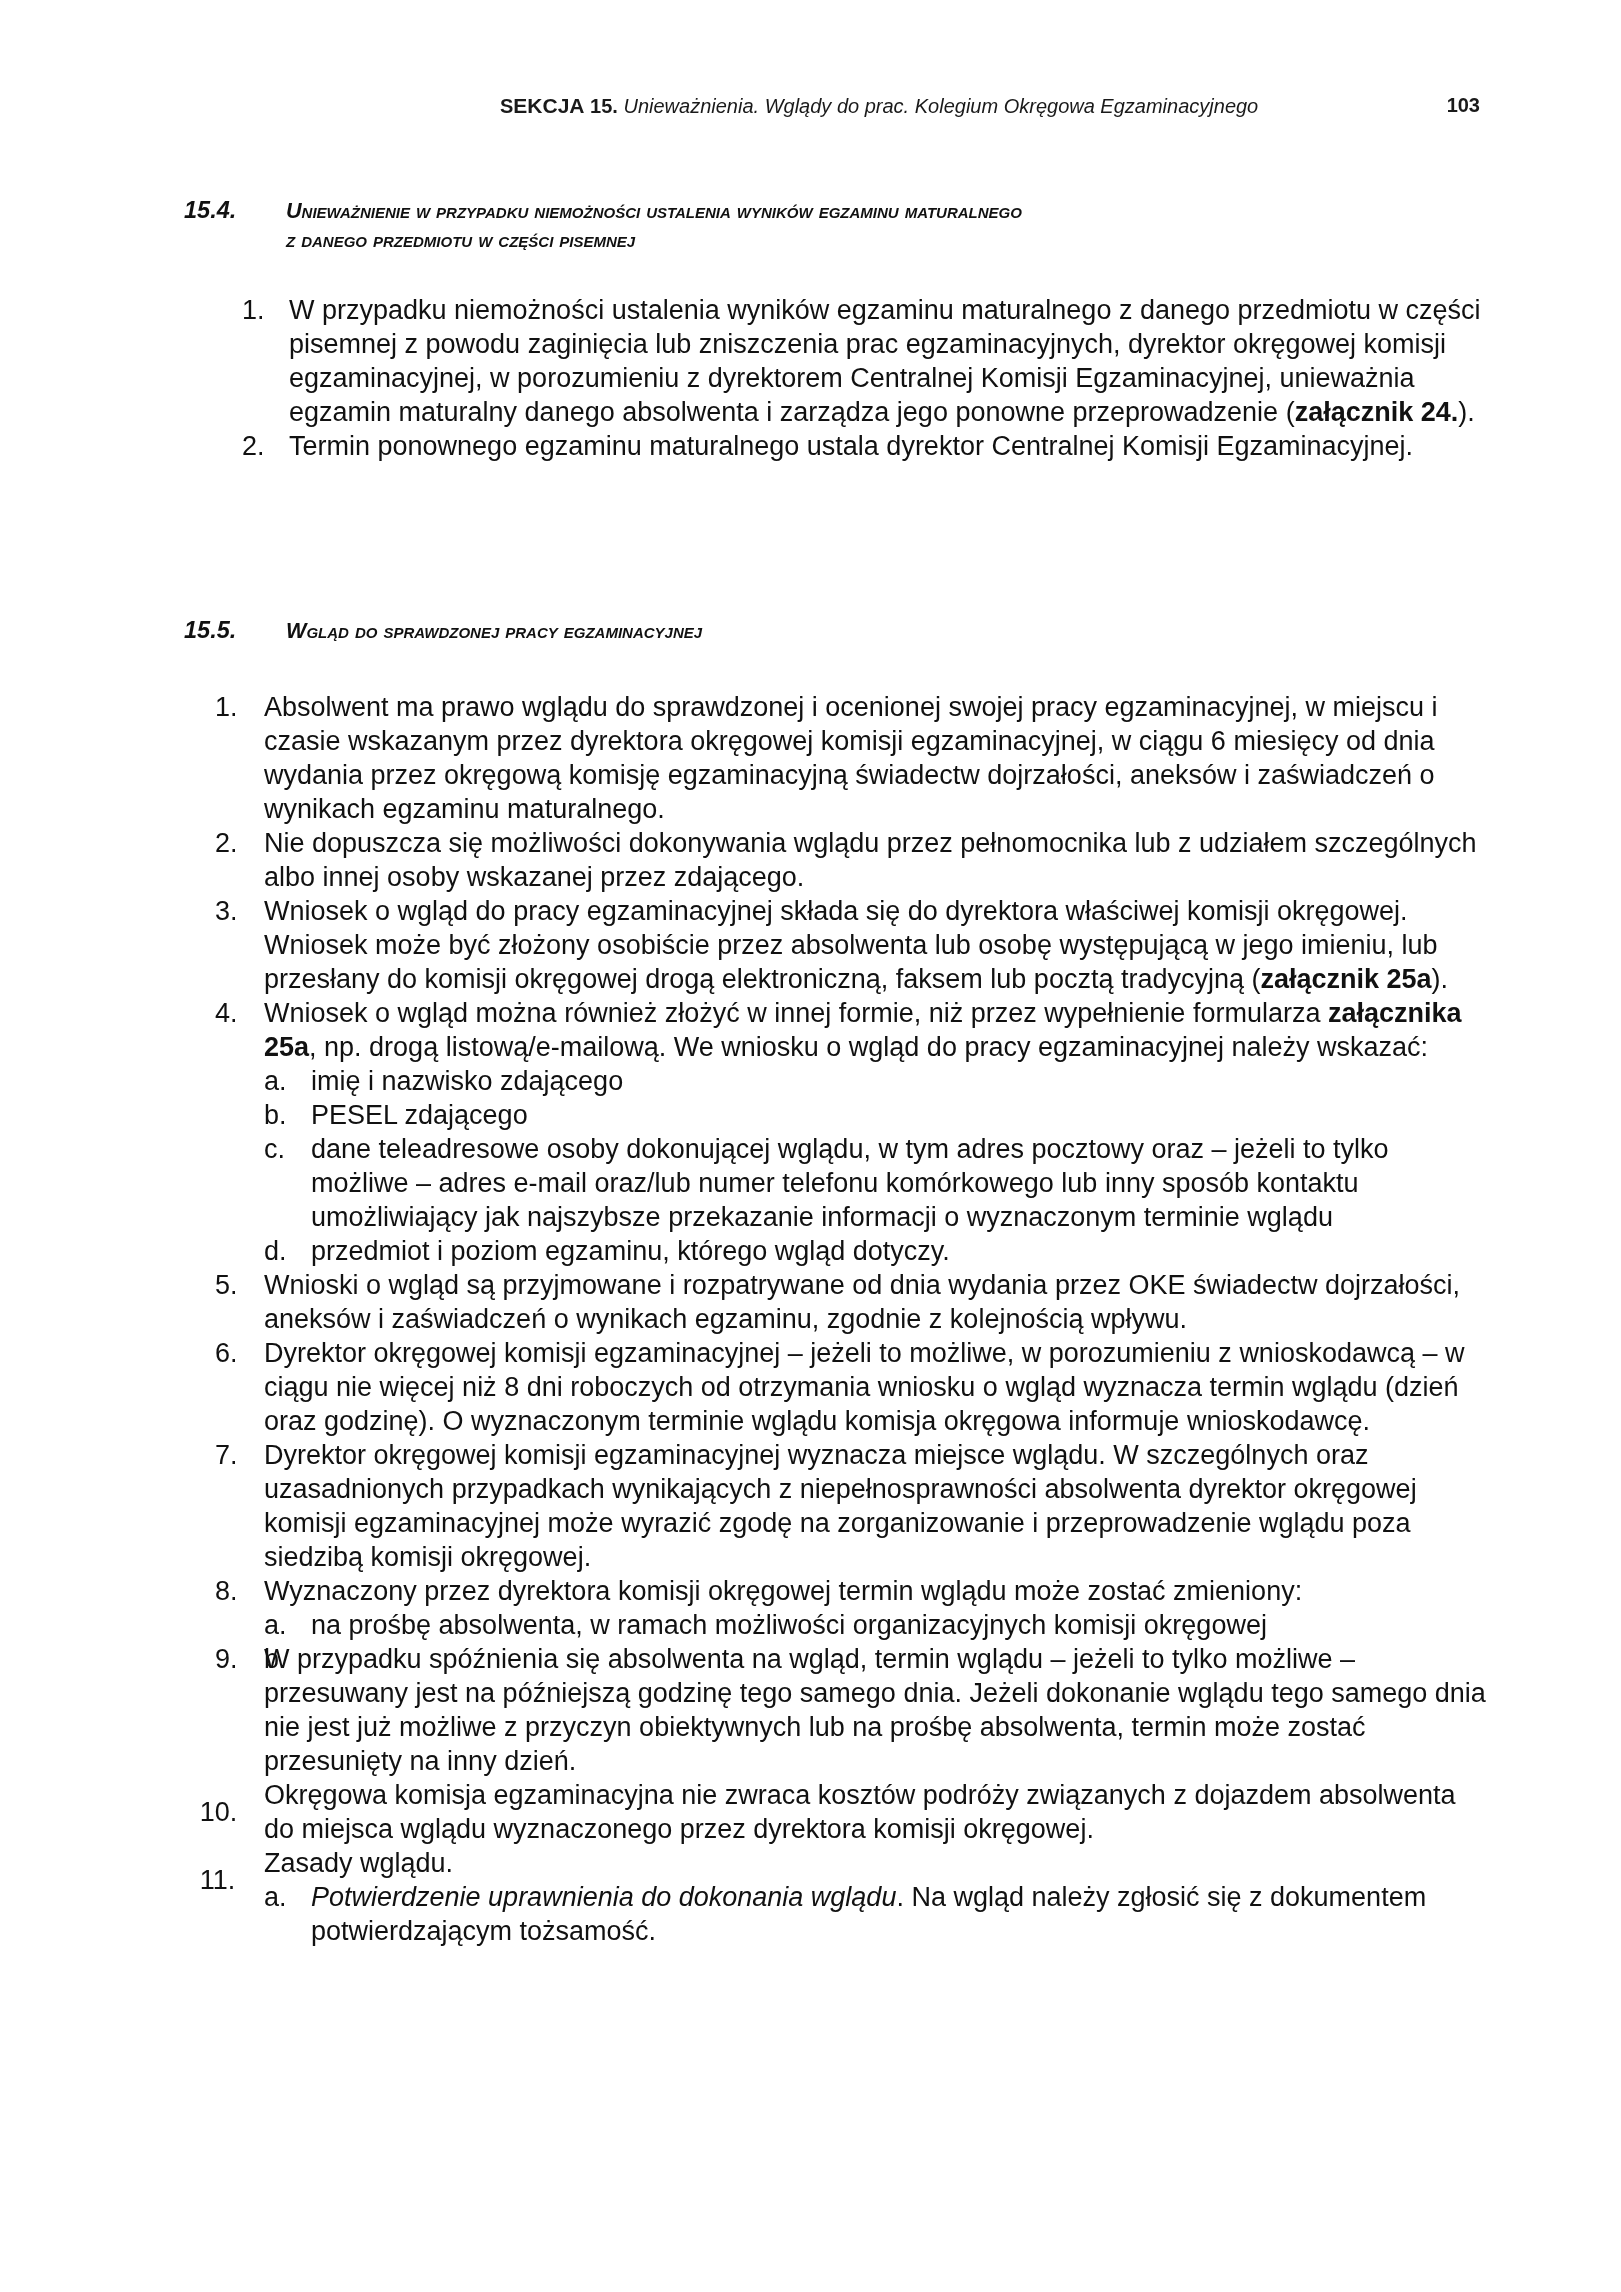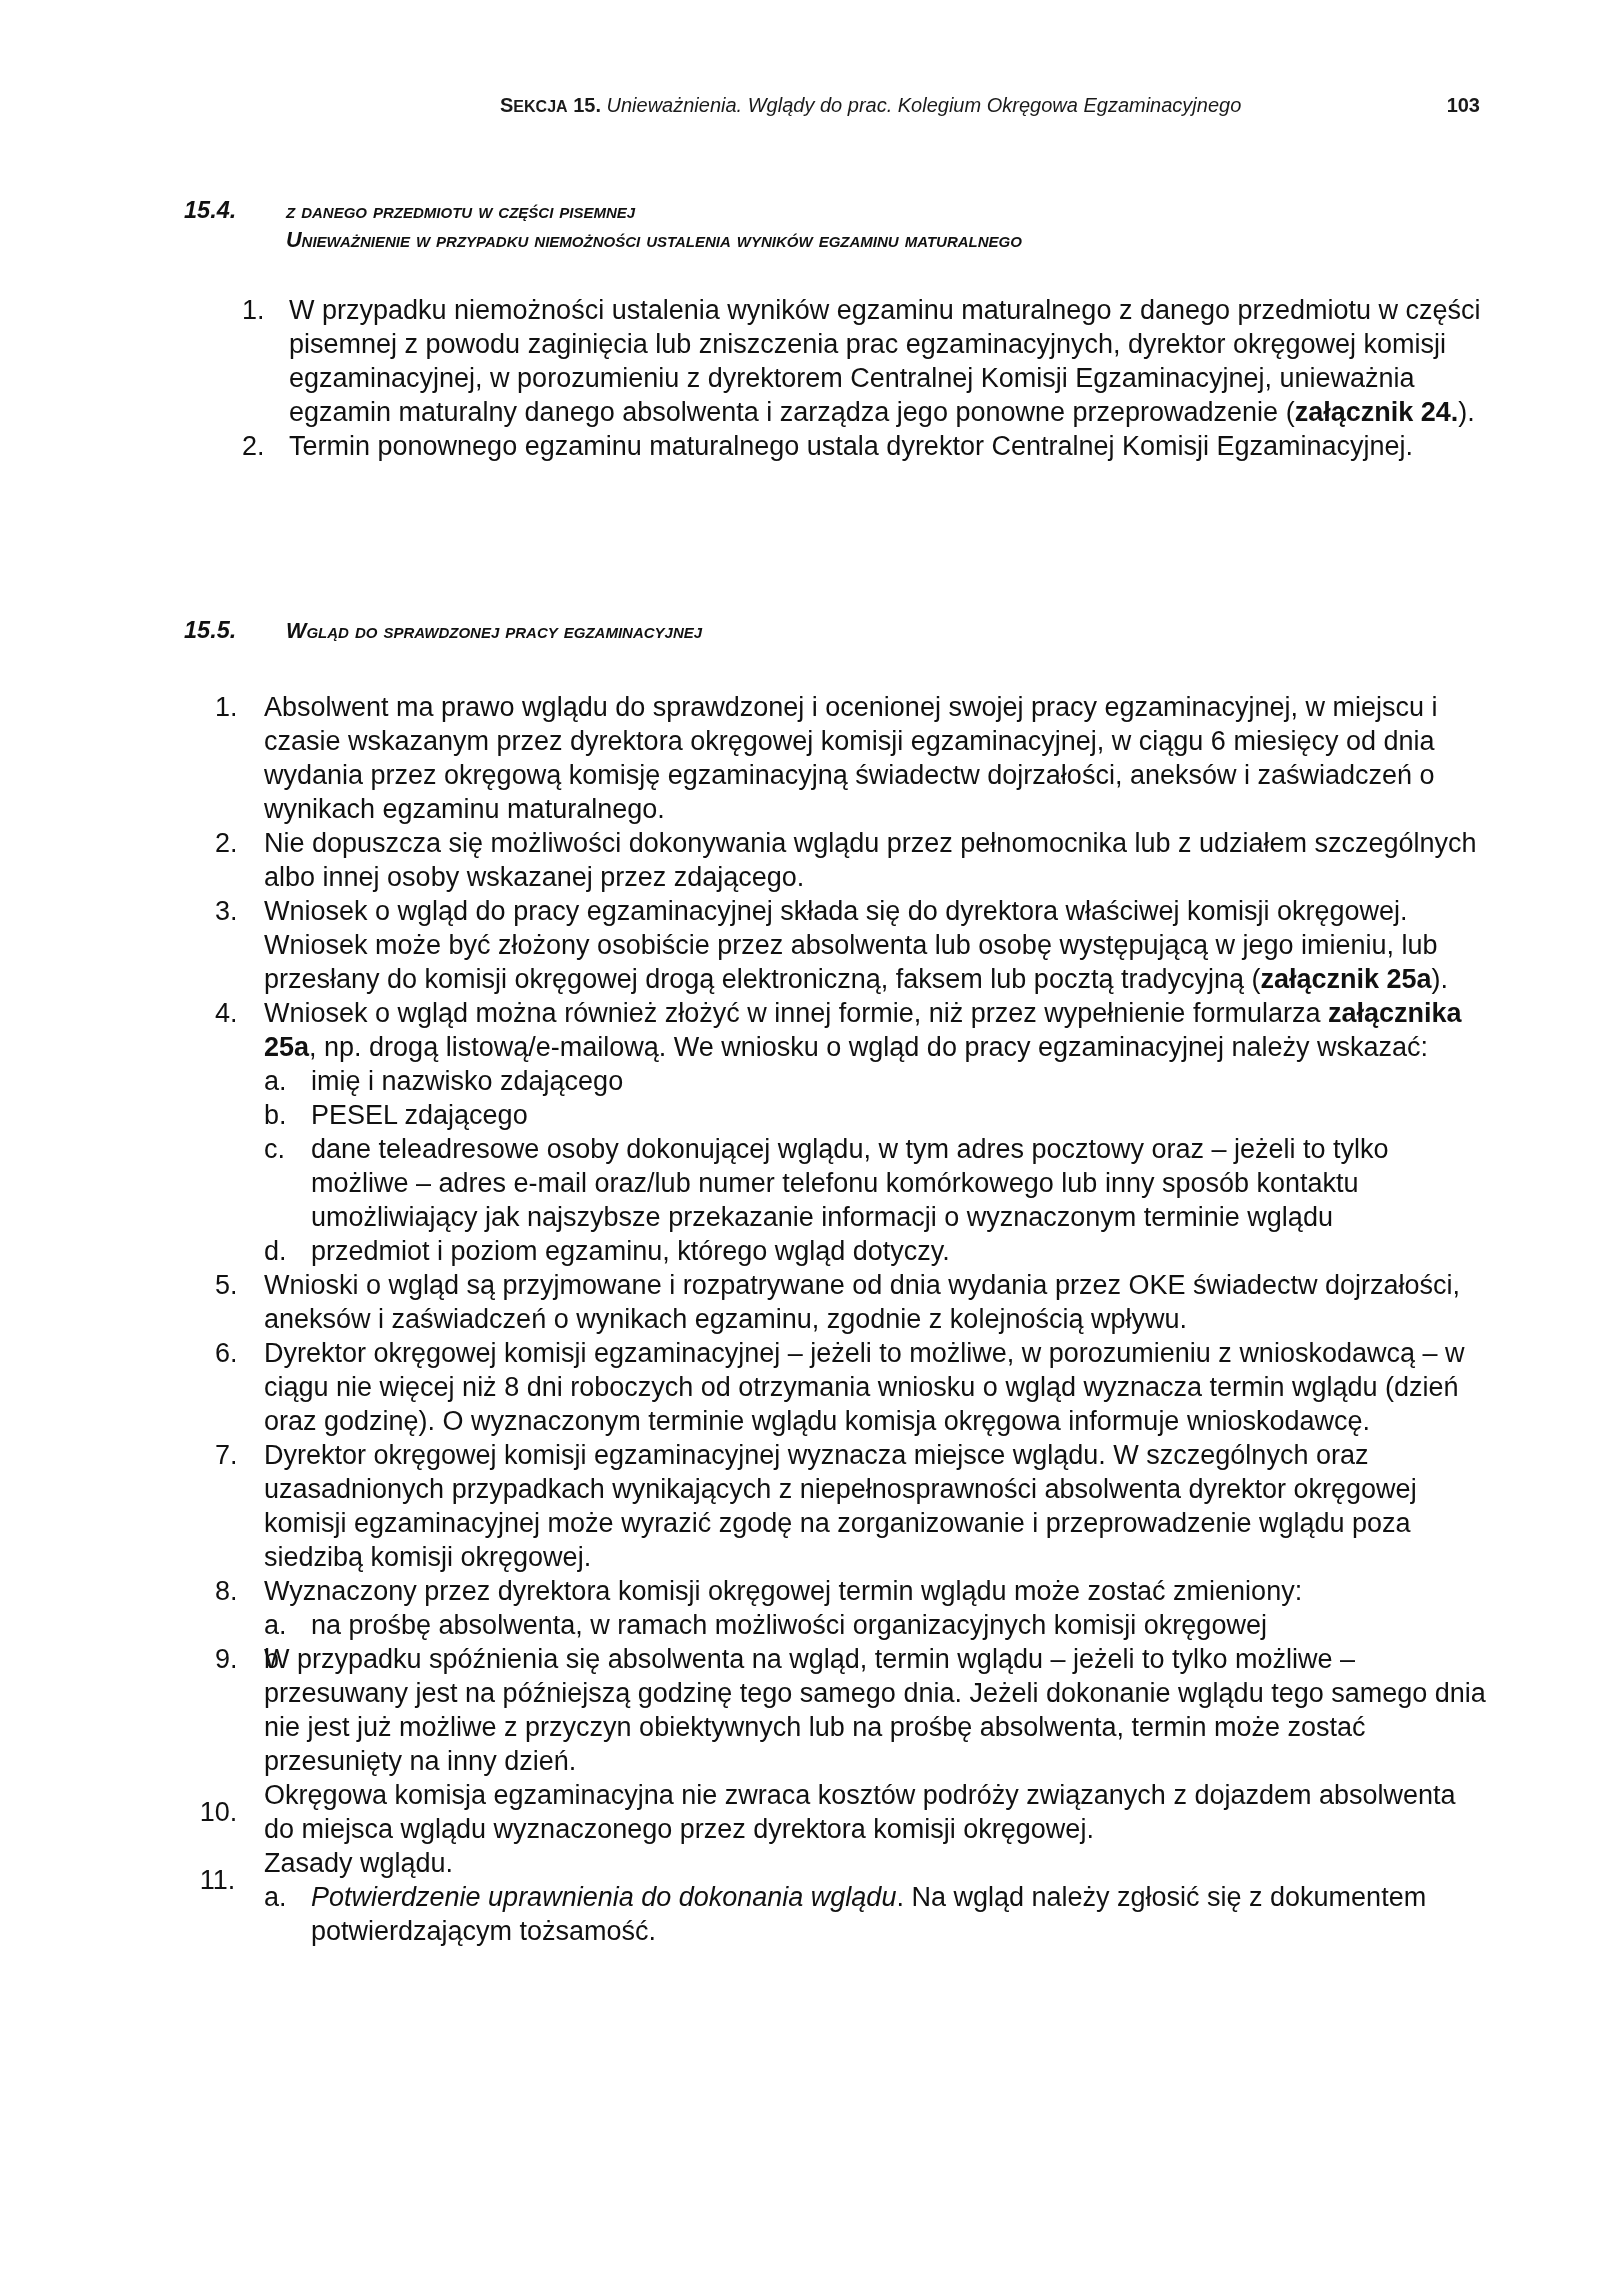--- a/index.html
+++ b/index.html
@@ -1,21 +1,21 @@
 <!DOCTYPE html>
 <html><head>
 <meta charset="utf-8">
 <style>
   html, body { margin: 0; padding: 0; background: #ffffff; }
   body { width: 1621px; height: 2293px; position: relative; overflow: hidden;
          font-family: "Liberation Sans", sans-serif; color: #111111; }
   .running-header { position: absolute; top: 94px; left: 500px; width: 980px; height: 29px;
          font-size: 20px; color: #1a1a1a; }
   .running-header .sec { font-weight: bold; }
-  .running-header .sec .sc { font-size: 16px; }
+  .running-header .sec .sc { font-size: 21px; }
   .running-header .title { font-style: italic; }
   .running-header .page-no { position: absolute; right: 0; top: 0; font-weight: bold; }
   .section { position: absolute; left: 184px; width: 1304px; }
   .section-heading { position: relative; font-weight: bold; font-size: 21.6px; line-height: 29px; font-style: italic; }
   .section-heading .num { position: absolute; left: 0; top: 0; font-size: 23.5px; }
   .section-heading .text { margin-left: 102px; font-variant: small-caps; text-transform: none; }
   ol.items { list-style: none; margin: 0; padding: 0; }
   ol.items > li { position: relative; font-size: 27px; line-height: 34px; }
   ol.items > li > .n { position: absolute; }
   ol.sub { list-style: none; margin: 0; padding: 0; }
@@ -41,22 +41,22 @@
 <div class="running-header">
   <span class="sec"><span>S</span><span class="sc">EKCJA</span>&nbsp;<span>15.</span></span>
   <span class="title">Unieważnienia. Wglądy do prac. Kolegium Okręgowa Egzaminacyjnego</span>
   <span class="page-no">103</span>
 </div>
 
 <div class="section" id="s154">
   <div class="section-heading">
     <span class="num">15.4.</span>
     <div class="text">
+      <div>Unieważnienie w przypadku niemożności ustalenia wyników egzaminu maturalnego</div>
       <div>z danego przedmiotu w części pisemnej</div>
-      <div>Unieważnienie w przypadku niemożności ustalenia wyników egzaminu maturalnego</div>
     </div>
   </div>
   <ol class="items">
     <li>
       <span class="n">1.</span>
       <span>W przypadku niemożności ustalenia wyników egzaminu maturalnego z danego przedmiotu w części pisemnej z powodu zaginięcia lub zniszczenia prac egzaminacyjnych, dyrektor okręgowej komisji egzaminacyjnej, w porozumieniu z dyrektorem Centralnej Komisji Egzaminacyjnej, unieważnia egzamin maturalny danego absolwenta i zarządza jego ponowne przeprowadzenie (</span><b>załącznik 24.</b><span>).</span>
     </li>
     <li>
       <span class="n">2.</span>
       <span>Termin ponownego egzaminu maturalnego ustala dyrektor Centralnej Komisji Egzaminacyjnej.</span>

